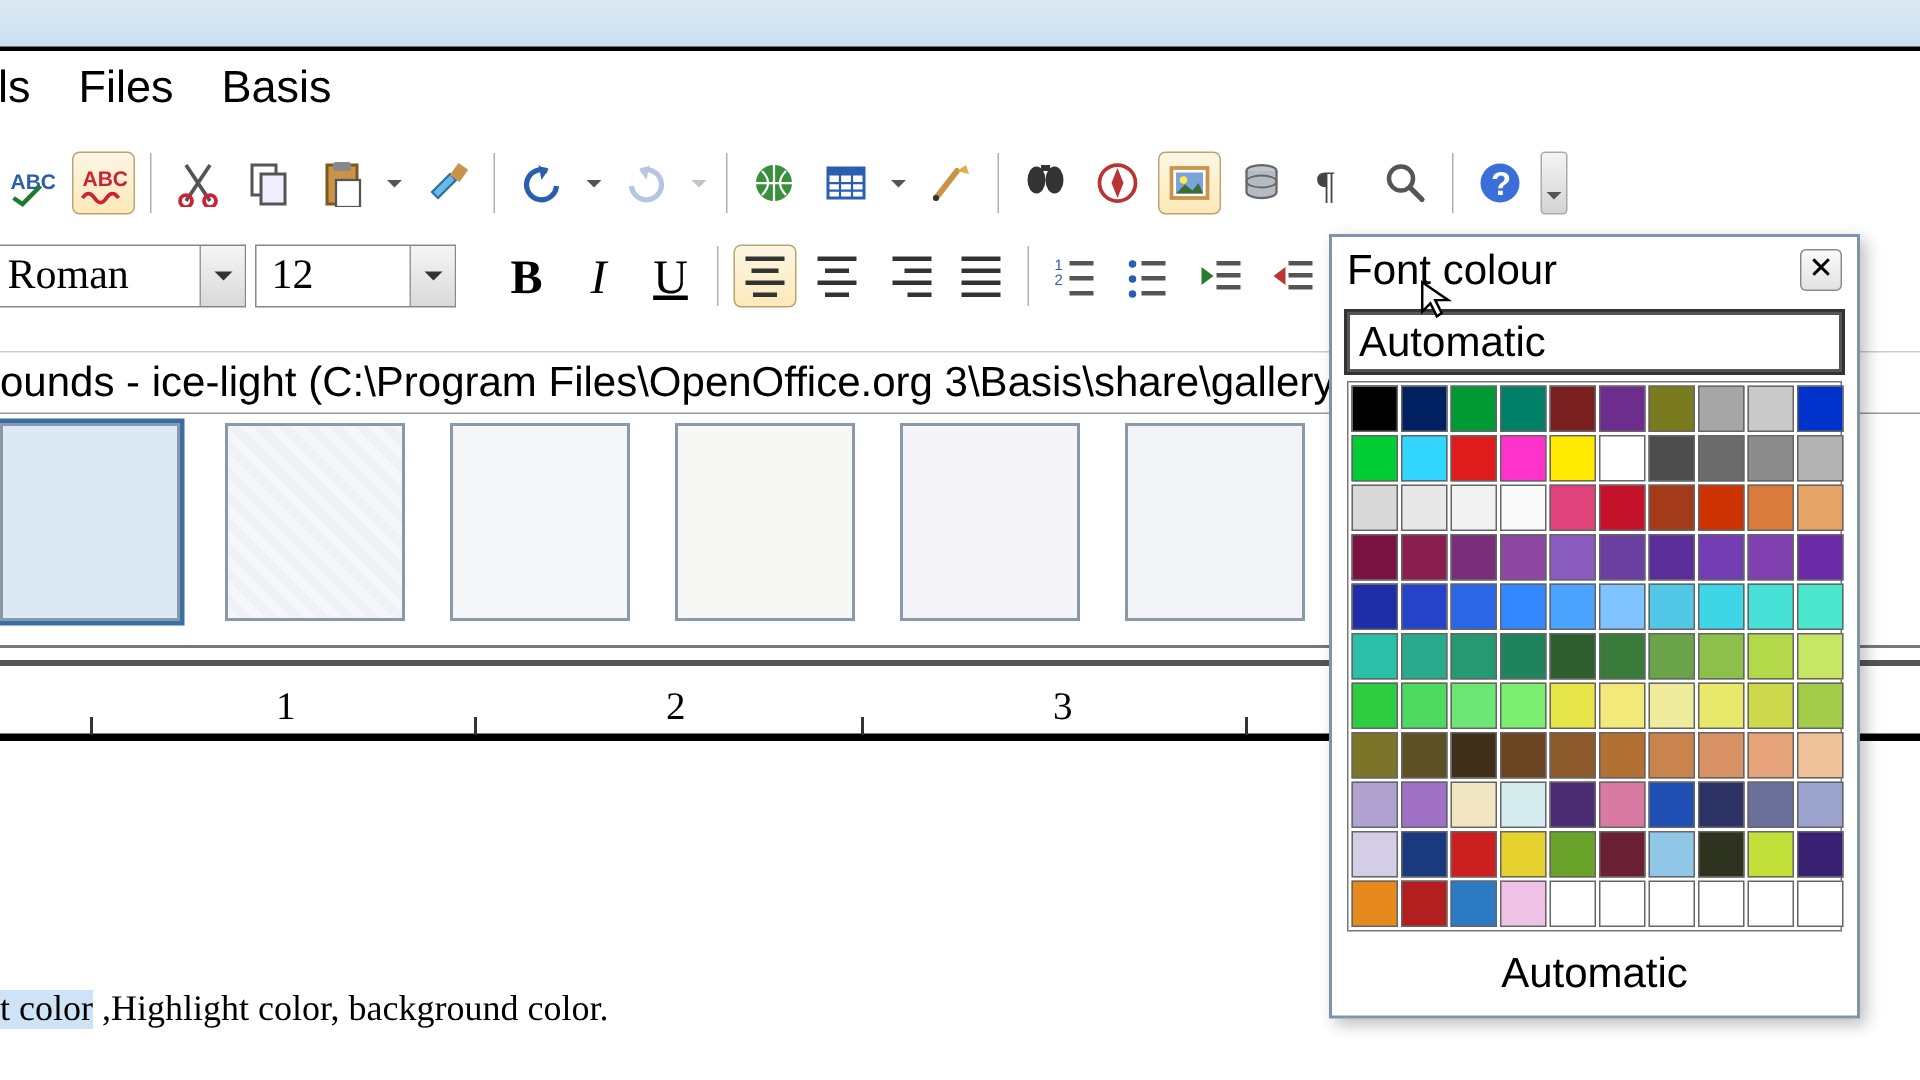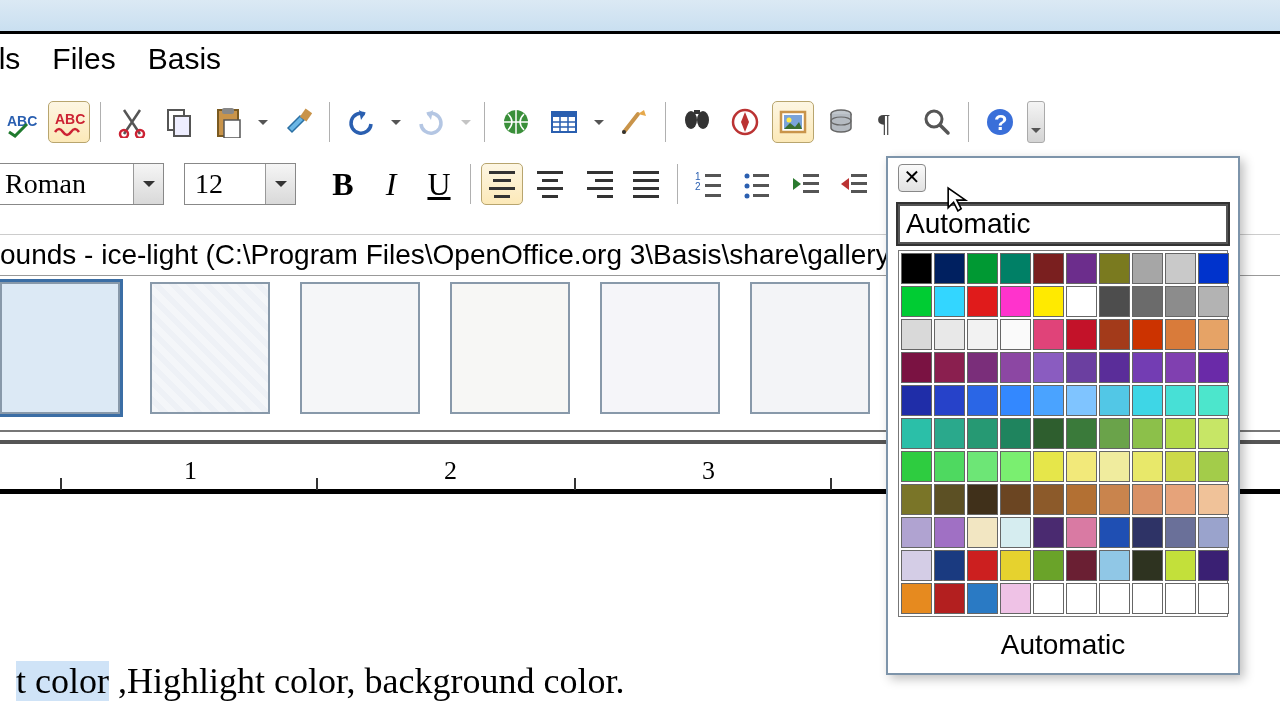--- a/index.html
+++ b/index.html
@@ -131,23 +131,23 @@
     height: 46px;
     border-bottom: 5px solid #000;
     font-family: "Times New Roman", serif;
     font-size: 26px;
   }
   .ruler .major { position:absolute; top:8px; }
   .ruler .tick { position:absolute; top:30px; width:2px; height:12px; background:#333;}
   .document-text {
     position:absolute;
     top: 660px;
-    left: 16px;
+    left: 0;
     font-family: "Times New Roman", serif;
-    font-size: 36px;
+    font-size: 24px;
   }
   .document-text .sel {
     background: #cfe3f7;
   }
   
   .fc-popup {
     position:absolute;
     top: 156px;
     left: 886px;
     width: 354px;
@@ -341,21 +341,21 @@
       </svg>
   </div>
   <div class="overflow-btn"></div>
 </div>
 
 <div class="toolbar2">
   <div class="combo" style="width:170px; margin-left:-6px">
     <span class="combo-text" style="flex:1">Roman</span>
     <div class="combo-btn"></div>
   </div>
-  <div class="combo" style="width:112px; margin-left:14px">
+  <div class="combo" style="width:134px; ">
     <span class="combo-text" style="flex:1">12</span>
     <div class="combo-btn"></div>
   </div>
   <div style="width:14px"></div>
   <div class="fmt-btn">B</div>
   <div class="fmt-btn italic">I</div>
   <div class="fmt-btn under">U</div>
   <div class="sep"></div>
   <div class="align-btn active">
     <div class="align-line" style="width:26px"></div>
@@ -444,20 +444,21 @@
   <div class="tick" style="left:574px"></div>
   <div class="tick" style="left:830px"></div>
 </div>
 
 <div class="document-text">
   <span class="sel">t color</span><span> ,Highlight color, background color.</span>
 </div>
 
 <div class="fc-popup">
   <div class="fc-title">
+    <span>Font colour</span>
     <div class="fc-close">✕</div>
   </div>
   <div class="fc-auto-box">Automatic</div>
   <div class="fc-grid" id="fc-grid">
       <div class="sw" style="background: rgb(0, 0, 0);"></div>
       <div class="sw" style="background: rgb(0, 32, 96);"></div>
       <div class="sw" style="background: rgb(0, 153, 51);"></div>
       <div class="sw" style="background: rgb(0, 128, 102);"></div>
       <div class="sw" style="background: rgb(122, 31, 31);"></div>
       <div class="sw" style="background: rgb(108, 45, 140);"></div>

